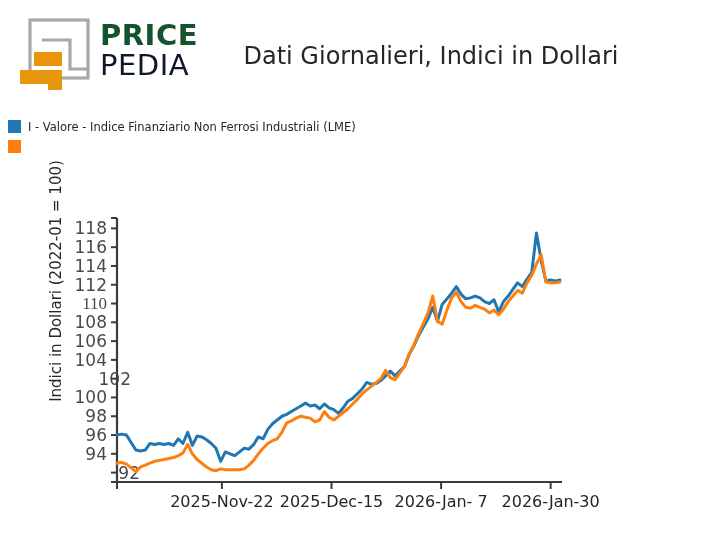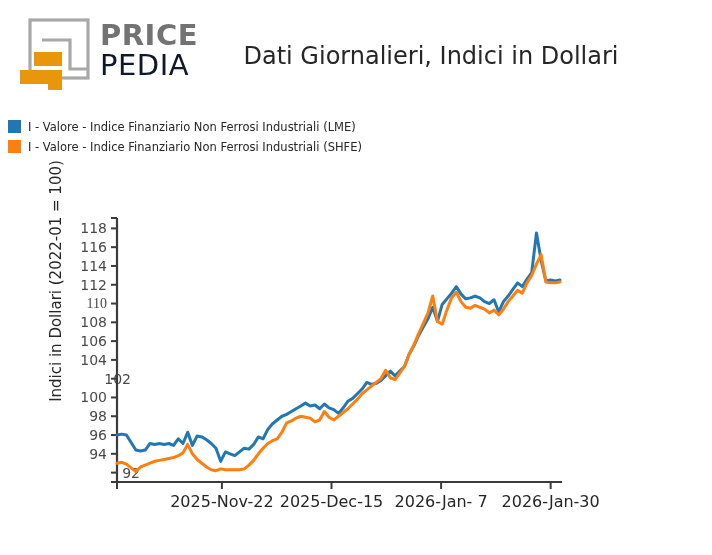--- a/index.html
+++ b/index.html
@@ -39,21 +39,21 @@
     height: 70px;
   }
   .logo-price {
     position: absolute;
     left: 0;
     top: 0;
     font-family: "DejaVu Sans", sans-serif;
     font-weight: bold;
     font-size: 29px;
     letter-spacing: 0.5px;
-    color: #737373;
+    color: #14532d;
     line-height: 32px;
     text-align: right;
   }
   .logo-pedia {
     position: absolute;
     left: 0;
     top: 30px;
     font-family: "DejaVu Sans", sans-serif;
     font-weight: normal;
     font-size: 29px;
@@ -119,21 +119,21 @@
     transform: rotate(-90deg);
     font-size: 15px;
     font-family: "DejaVu Sans", sans-serif;
     color: #262626;
     white-space: nowrap;
   }
   .ytick-label {
     position: absolute;
     right: 0;
     text-align: right;
-    font-size: 14px;
+    font-size: 17px;
     font-family: "DejaVu Sans", sans-serif;
     color: #4a4a4a;
     white-space: nowrap;
     line-height: 14px;
   }
   .xtick-label {
     position: absolute;
     font-size: 16px;
     font-family: "DejaVu Sans", sans-serif;
     color: #262626;
@@ -167,21 +167,20 @@
   <span class="t-inner">Dati Giornalieri, Indici in Dollari</span>
 </div>
 
 <div id="legend">
   <div class="legend-row">
     <span class="legend-swatch" style="background:#2077b4"></span>
     <span class="legend-label">I - Valore - Indice Finanziario Non Ferrosi Industriali (LME)</span>
   </div>
   <div class="legend-row">
     <span class="legend-swatch" style="background:#ff7f0e"></span>
-    <span class="legend-label">I - Valore - Indice Finanziario Non Ferrosi Industriali (SHFE)</span>
   </div>
 </div>
 
 <div id="plot-wrap">
   <div id="ylabel">Indici in Dollari (2022-01 = 100)</div>
   <div id="ytick-labels">
       <div class="ytick-label" style="top: 465.607px; left: 0px; width: 107px; padding-left: 33px;">92</div>
       <div class="ytick-label" style="top: 446.821px; left: 0px; width: 107px;">94</div>
       <div class="ytick-label" style="top: 428.036px; left: 0px; width: 107px;">96</div>
       <div class="ytick-label" style="top: 409.25px; left: 0px; width: 107px;">98</div>

